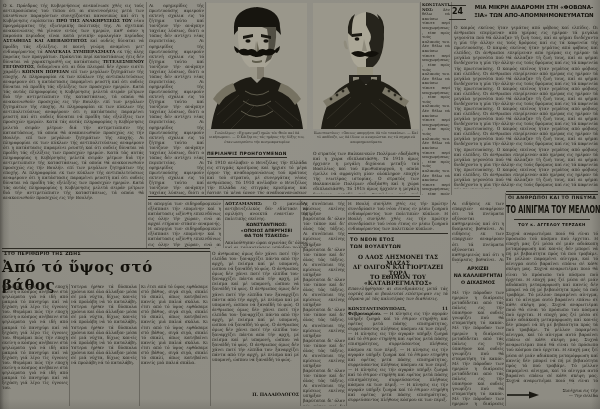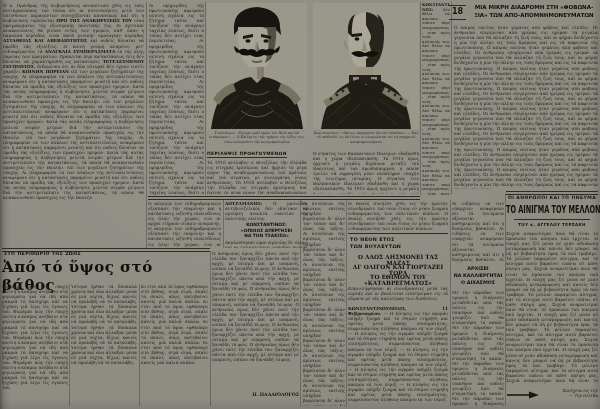--- a/index.html
+++ b/index.html
@@ -118,21 +118,21 @@
   <div class="cap" style="left:207px;top:131px;width:100px;height:17px">Γουλιέλμος: «Εχομεν μαζί ημών τόν Θεόν καί θά νικήσωμεν». — Ο Κάιζερ εις τάς ημέρας τής δόξης του, όταν ωνειρεύετο τήν κοσμοκρατορίαν</div>
   <div class="cap" style="left:313px;top:131px;width:106px;height:17px">Κωνσταντίνος: «Οποιος απεργήσει θά τόν τσακίσω». — Καί τό απέδειξε, ως θά ίδουν οι αναγνώσται εις τά σημερινά απομνημονεύματα</div>
 
   <div class="kick" style="left:207px;top:151px;font-size:4.4px;border-bottom:1px solid #2e2c25;padding-bottom:1px">ΠΕΡΙΛΗΨΙΣ ΠΡΟΗΓΟΥΜΕΝΩΝ</div>
   <div class="bt" style="left:207px;top:160px;width:100px;height:34px"><span>Τό 1910 ανέλαβεν ο Βενιζέλος τήν Ελλάδα εις στιγμάς κρισίμους καί ήρχισε τό μέγα έργον τής αναδιοργανώσεως τού κράτους καί τού στρατού, μέ συνεργάτας νέους ανθρώπους. Τό 1910 ανέλαβεν ο Βενιζέλος τήν Ελλάδα εις στιγμάς κρισίμους καί ήρχισε τό μέγα έργον τής αναδιοργανώσεως τού κράτους καί τού στρατού, μέ συνεργάτας νέους ανθρώπους.</span></div>
   <div class="bt" style="left:313px;top:151px;width:106px;height:43px"><span>Ο στρατός των Βαλκανικών Πολέμων εδοξάσθη καί η χώρα εδιπλασιάσθη. Τό 1915 όμως ήρχισεν η μεγάλη διχόνοια μεταξύ τού Βασιλέως καί τού πρωθυπουργού, η οποία έμελλε νά σφραγίση μίαν ολόκληρον εποχήν τής νεωτέρας ιστορίας. Ο στρατός των Βαλκανικών Πολέμων εδοξάσθη καί η χώρα εδιπλασιάσθη. Τό 1915 όμως ήρχισεν η μεγάλη διχόνοια μεταξύ τού Βασιλέως καί τού πρωθυπουργού, η οποία έμελλε νά σφραγίση μίαν ολόκληρον εποχήν τής νεωτέρας ιστορίας.</span></div>
 
   <div class="bt tiny" style="left:422px;top:3px;width:28px;height:192px"><b>ΚΩΝΣΤΑΝΤΙΝΟΣ:</b><span> Δέν θέλω νά ακούσω τίποτε περί υποχωρήσεως, είπε πρός τούς αυλικούς του.  Δέν θέλω νά ακούσω τίποτε περί υποχωρήσεως, είπε πρός τούς αυλικούς του.  Δέν θέλω νά ακούσω τίποτε περί υποχωρήσεως, είπε πρός τούς αυλικούς του.  Δέν θέλω νά ακούσω τίποτε περί υποχωρήσεως, είπε πρός τούς αυλικούς του.  Δέν θέλω νά ακούσω τίποτε περί υποχωρήσεως, είπε πρός τούς αυλικούς του.  Δέν θέλω νά ακούσω τίποτε περί υποχωρήσεως, είπε πρός τούς αυλικούς του.  Δέν θέλω νά ακούσω τίποτε περί υποχωρήσεως, είπε πρός τούς αυλικούς του.</span></div>
 
   <div class="hr1" style="left:449px;top:5px;width:17px"></div>
-  <div class="num21" style="left:452px;top:7px">18</div>
+  <div class="num21" style="left:452px;top:7px">24</div>
   <div class="hr1" style="left:449px;top:19px;width:17px"></div>
   <div class="hl-sans" style="left:470px;top:4px;width:128px;font-size:5.5px;line-height:1.4">
     <div>ΜΙΑ ΜΙΚΡΗ ΔΙΑΔΡΟΜΗ ΣΤΗ «ΦΟΒΩΝΑ-</div>
     <div>ΞΙΑ» ΤΩΝ ΑΠΟ-ΑΠΟΜΝΗΜΟΝΕΥΜΑΤΩΝ</div>
   </div>
   <div class="bt" style="left:454px;top:25px;width:144px;height:164px"><span>Ο καιρός εκείνος ήταν γεμάτος από φόβους καί ελπίδες. Οι άνθρωποι επερίμεναν από ημέρας εις ημέραν τά μεγάλα γεγονότα πού θά άλλαζαν τή ζωή τους, καί αι φήμαι διεδέχοντο η μία τήν άλλην εις τούς δρόμους καί εις τά καφενεία τής πρωτευούσης. Ο καιρός εκείνος ήταν γεμάτος από φόβους καί ελπίδες. Οι άνθρωποι επερίμεναν από ημέρας εις ημέραν τά μεγάλα γεγονότα πού θά άλλαζαν τή ζωή τους, καί αι φήμαι διεδέχοντο η μία τήν άλλην εις τούς δρόμους καί εις τά καφενεία τής πρωτευούσης. Ο καιρός εκείνος ήταν γεμάτος από φόβους καί ελπίδες. Οι άνθρωποι επερίμεναν από ημέρας εις ημέραν τά μεγάλα γεγονότα πού θά άλλαζαν τή ζωή τους, καί αι φήμαι διεδέχοντο η μία τήν άλλην εις τούς δρόμους καί εις τά καφενεία τής πρωτευούσης. Ο καιρός εκείνος ήταν γεμάτος από φόβους καί ελπίδες. Οι άνθρωποι επερίμεναν από ημέρας εις ημέραν τά μεγάλα γεγονότα πού θά άλλαζαν τή ζωή τους, καί αι φήμαι διεδέχοντο η μία τήν άλλην εις τούς δρόμους καί εις τά καφενεία τής πρωτευούσης. Ο καιρός εκείνος ήταν γεμάτος από φόβους καί ελπίδες. Οι άνθρωποι επερίμεναν από ημέρας εις ημέραν τά μεγάλα γεγονότα πού θά άλλαζαν τή ζωή τους, καί αι φήμαι διεδέχοντο η μία τήν άλλην εις τούς δρόμους καί εις τά καφενεία τής πρωτευούσης. Ο καιρός εκείνος ήταν γεμάτος από φόβους καί ελπίδες. Οι άνθρωποι επερίμεναν από ημέρας εις ημέραν τά μεγάλα γεγονότα πού θά άλλαζαν τή ζωή τους, καί αι φήμαι διεδέχοντο η μία τήν άλλην εις τούς δρόμους καί εις τά καφενεία τής πρωτευούσης. Ο καιρός εκείνος ήταν γεμάτος από φόβους καί ελπίδες. Οι άνθρωποι επερίμεναν από ημέρας εις ημέραν τά μεγάλα γεγονότα πού θά άλλαζαν τή ζωή τους, καί αι φήμαι διεδέχοντο η μία τήν άλλην εις τούς δρόμους καί εις τά καφενεία τής πρωτευούσης. Ο καιρός εκείνος ήταν γεμάτος από φόβους καί ελπίδες. Οι άνθρωποι επερίμεναν από ημέρας εις ημέραν τά μεγάλα γεγονότα πού θά άλλαζαν τή ζωή τους, καί αι φήμαι διεδέχοντο η μία τήν άλλην εις τούς δρόμους καί εις τά καφενεία τής πρωτευούσης.</span></div>
 
   <div class="hr2" style="left:148px;top:196px;width:272px"></div>
 
   <div class="bt" style="left:148px;top:201px;width:73px;height:47px"><span>Η απεργία των σιδηροδρομικών εξέσπασε τήν επομένην καί η κατάστασις ωξύνθη επικινδύνως εις όλην τήν χώραν, ενώ αι αρχαί ετήρουν στάσιν αναμονής. Η απεργία των σιδηροδρομικών εξέσπασε τήν επομένην καί η κατάστασις ωξύνθη επικινδύνως εις όλην τήν χώραν, ενώ αι αρχαί ετήρουν στάσιν αναμονής.</span></div>

